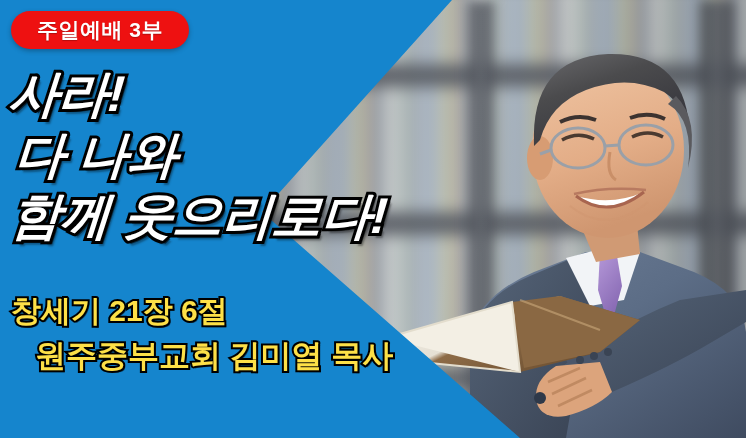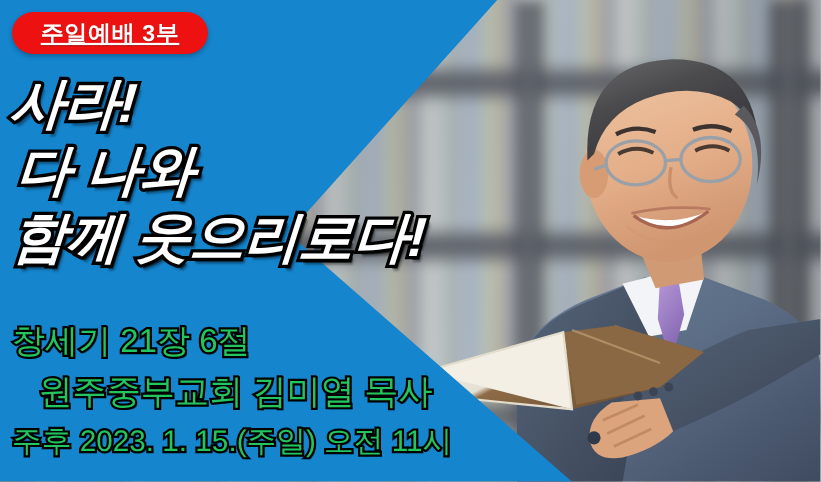--- a/index.html
+++ b/index.html
@@ -93,21 +93,20 @@
     border-radius: 19px;
     box-shadow: 0 2px 5px rgba(0,0,0,0.28);
   }
   .badge-label {
     color: #ffffff;
     font-size: 21px;
     font-weight: bold;
     letter-spacing: 0.5px;
     white-space: nowrap;
     text-shadow: 0 1px 1px rgba(0,0,0,0.25);
-    text-decoration: underline;
   }
 
   
   .headline {
     position: absolute;
     left: 9px;
     top: 64px;
     width: 560px;
   }
   .headline-line {
@@ -131,22 +130,22 @@
 
   
   .info {
     position: absolute;
     left: 11px;
     top: 288px;
     width: 470px;
   }
   .info-line {
     display: block;
-    color: #22c55e;
-    font-weight: normal;
+    color: #fde047;
+    font-weight: bold;
     white-space: nowrap;
     -webkit-text-stroke: 4px #000000;
     paint-order: stroke fill;
     text-shadow: 2px 2px 0 rgba(0,0,0,0.45);
   }
   .info-scripture { font-size: 30px; line-height: 45px; }
   .info-church    { font-size: 31px; line-height: 46px; margin-left: 24px; }
   .info-datetime  { font-size: 27px; line-height: 44px; }
 </style>
 </head>
@@ -264,16 +263,15 @@
 
   <div class="headline">
     <span class="headline-line">사라!</span>
     <span class="headline-line">다 나와</span>
     <span class="headline-line">함께 웃으리로다!</span>
   </div>
 
   <div class="info">
     <span class="info-line info-scripture">창세기 21장 6절</span>
     <span class="info-line info-church">원주중부교회 김미열 목사</span>
-    <span class="info-line info-datetime">주후 2023. 1. 15.(주일) 오전 11시</span>
   </div>
 
 </div>
 
 </body></html>

